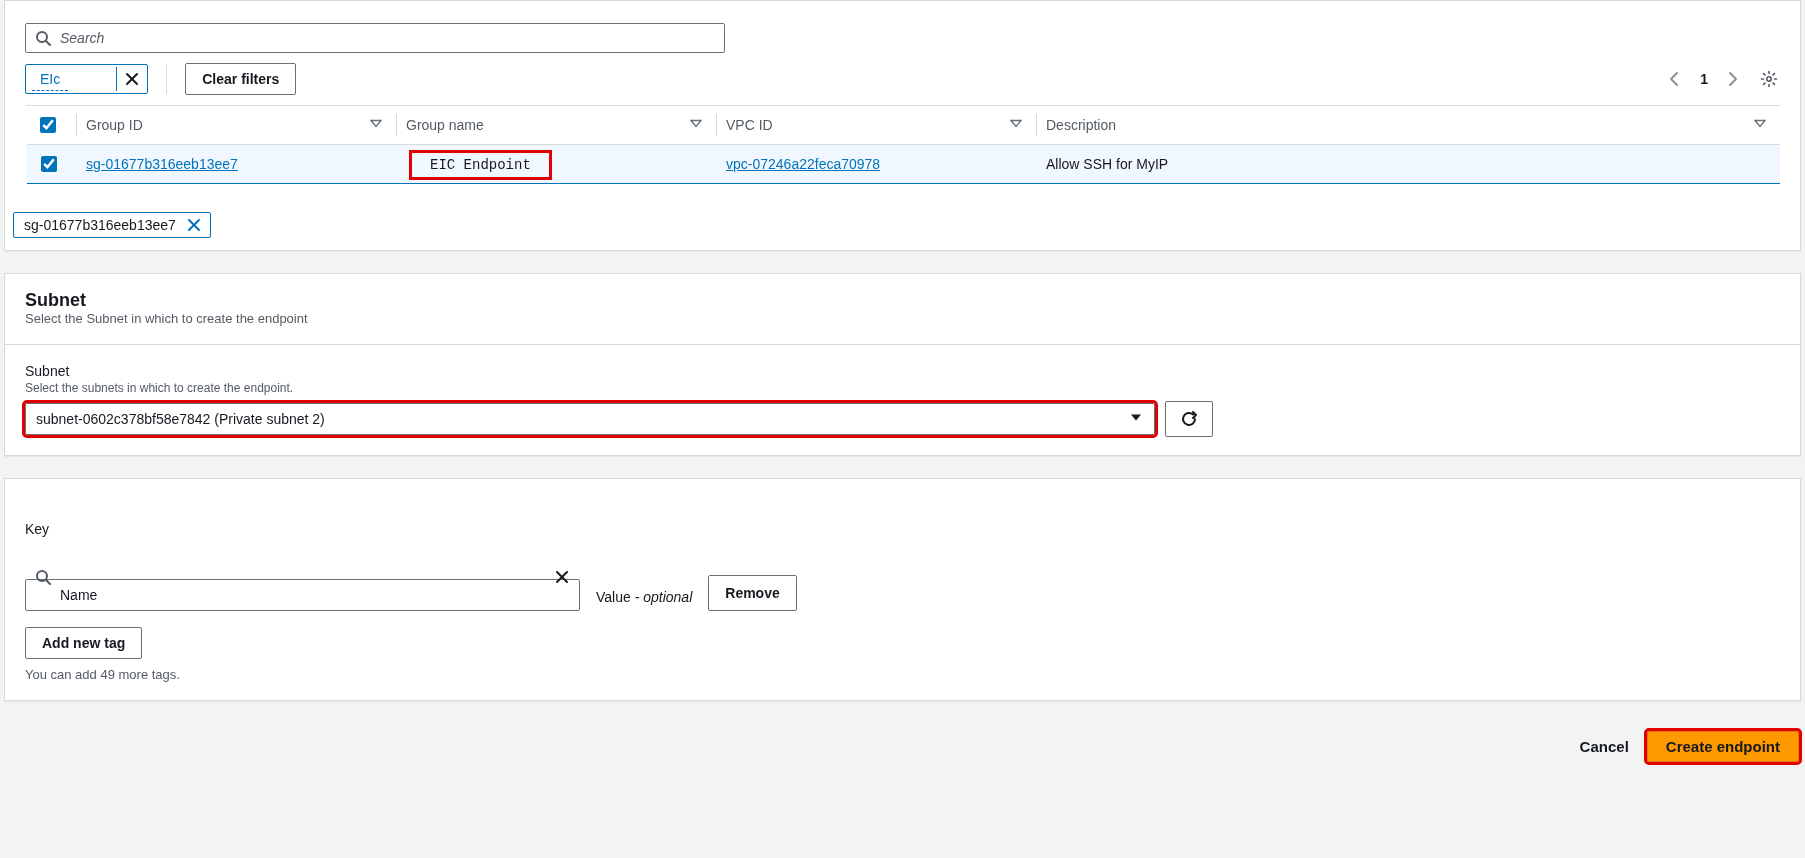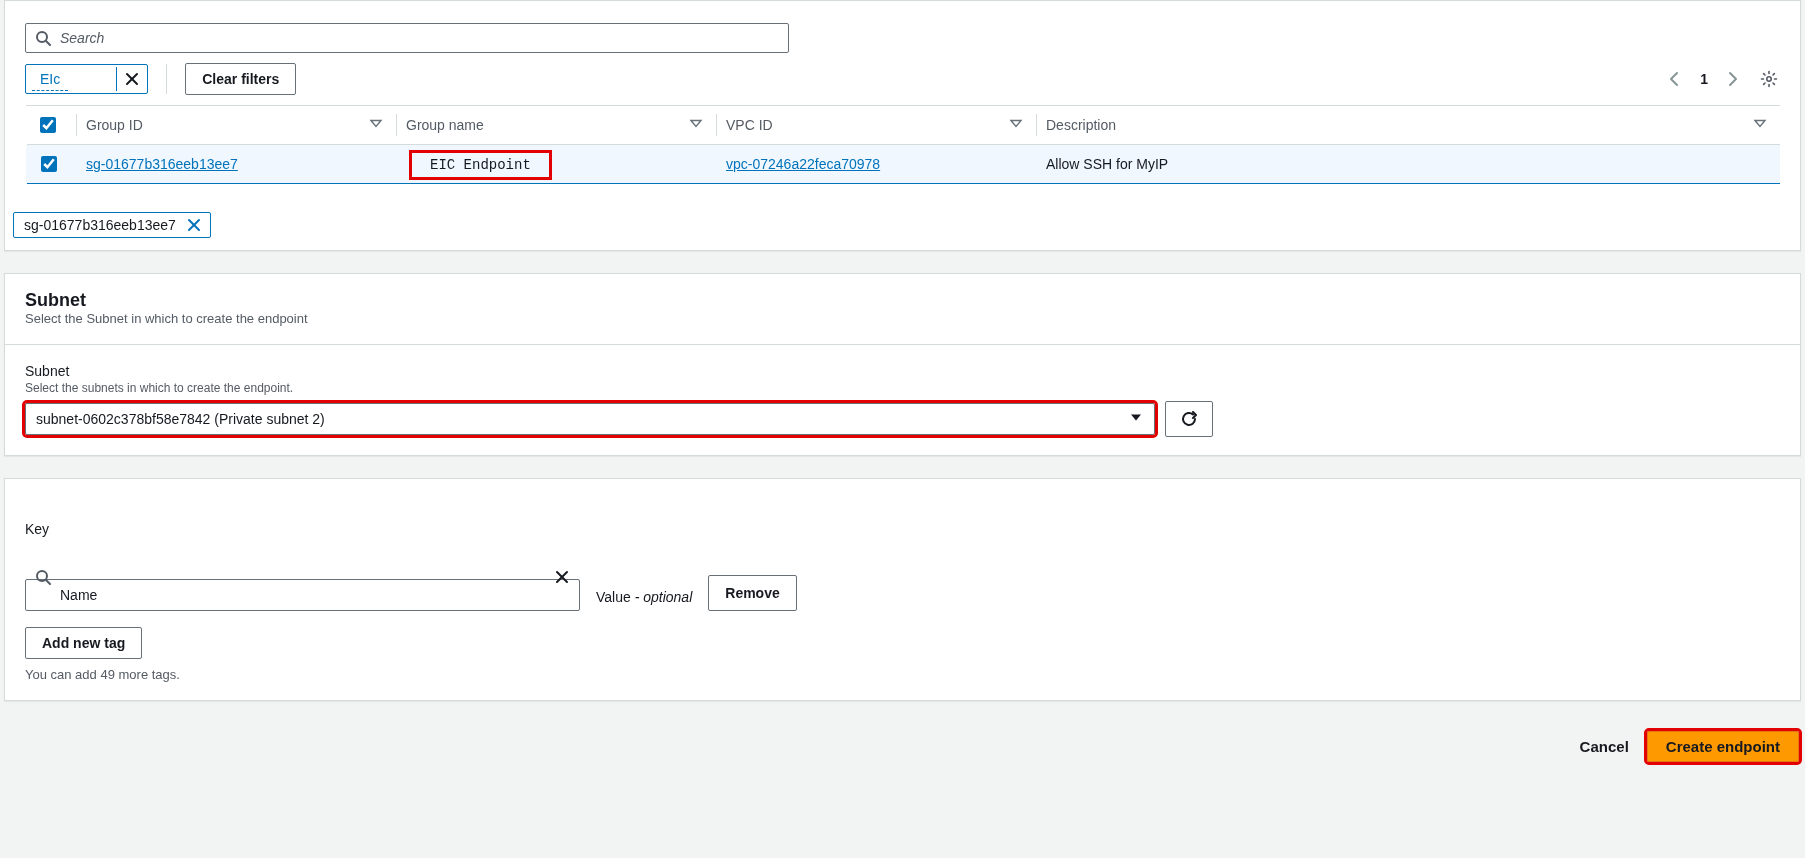--- a/index.html
+++ b/index.html
@@ -48,21 +48,21 @@
   }
   .btn-icon{padding:5px 8px;min-width:34px;height:32px;}
   .btn-link{background:transparent;border:none;color:var(--text);font-weight:700;padding:6px 14px;cursor:pointer;font-size:15px;}
   .btn-primary{
     background:var(--orange);border:1px solid var(--orange-dark);color:#16191f;
     font-weight:700;padding:6px 18px;font-size:15px;border-radius:2px;cursor:pointer;
   }
   .highlight-box{outline:3px solid var(--highlight);outline-offset:0;}
 
   
-  .search-wrap{position:relative;width:764px;margin-top:8px;}
+  .search-wrap{position:relative;width:700px;margin-top:8px;}
   .search-wrap svg{position:absolute;left:10px;top:50%;transform:translateY(-50%);}
   .search-input{
     width:100%;padding:6px 10px 6px 34px;border:1px solid var(--border-dark);
     border-radius:2px;font-size:14px;color:var(--text);
   }
   .search-input::placeholder{font-style:italic;color:var(--text-secondary);}
 
   
   .filter-row{display:flex;align-items:center;justify-content:space-between;margin-top:10px;}
   .filter-left{display:flex;align-items:center;gap:18px;}

